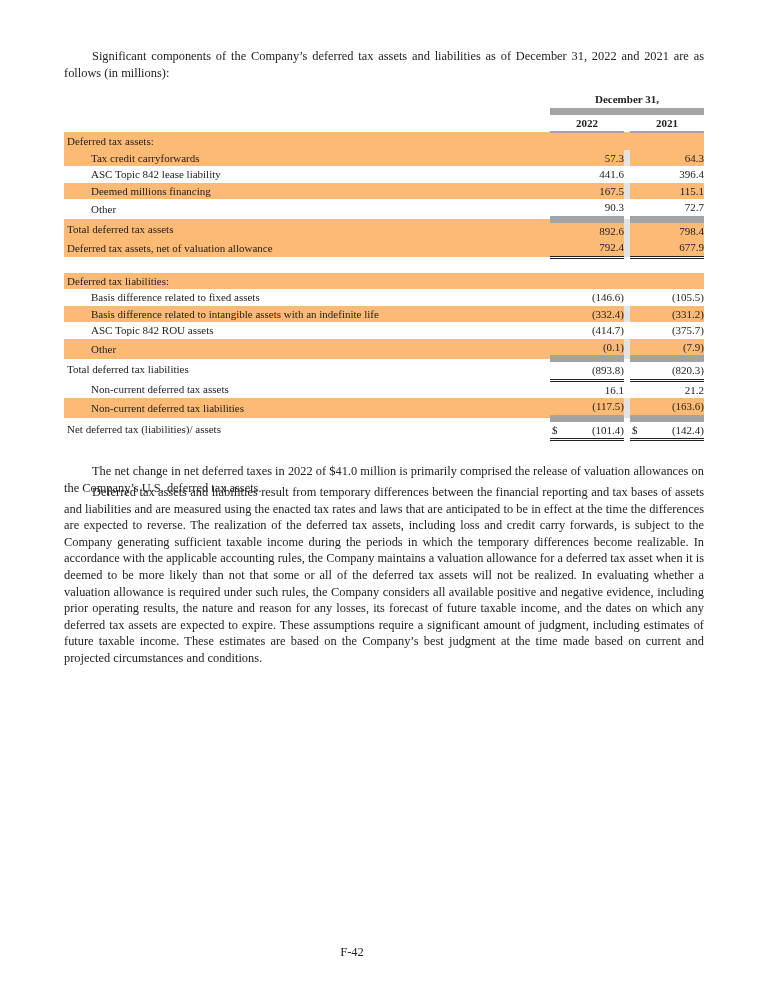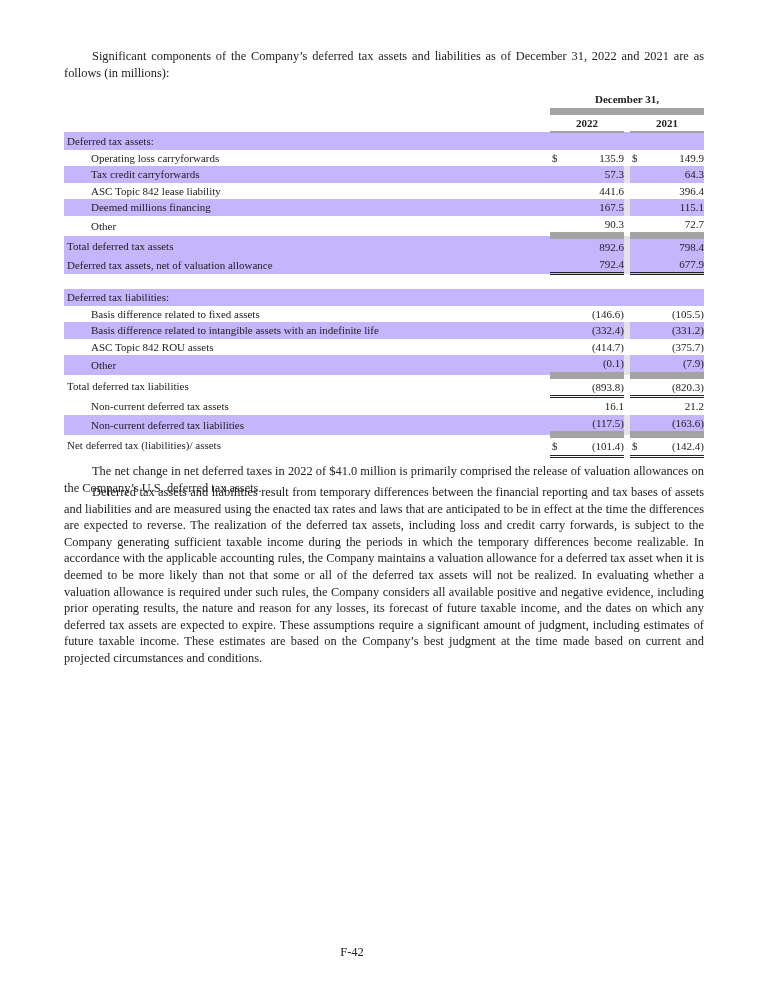--- a/index.html
+++ b/index.html
@@ -4,21 +4,21 @@
 <style>
   html, body { margin:0; padding:0; background:#fff; }
   body { width:768px; height:1000px; position:relative; font-family:"Liberation Serif", serif; color:#222; }
   .para { position:absolute; left:64px; width:640px; font-size:12.4px; line-height:16.6px; text-align:justify; }
   .para .indent { display:inline-block; width:28px; }
   #p1 { top:48px; }
   #p2 { top:463px; }
   #p3 { top:484px; }
   table { position:absolute; left:64px; top:91px; width:640px; border-collapse:collapse; font-size:11px; }
   td { padding:0; height:16.5px; line-height:16px; white-space:nowrap; }
-  tr.shade td { background:#c4b5fd; }
+  tr.shade td { background:#fdba74; }
   tr.shade td.gap, tr.shade td.gapl { background:#e3e3e5; }
   td.label { padding-left:3px; }
   td.label.ind { padding-left:27px; }
   td.cur { width:14px; text-align:left; padding-left:2px; }
   td.num { width:58px; text-align:right; }
   td.gap { width:6px; }
   .hdr-top { font-weight:bold; text-align:center; font-size:11px; }
   .hdr-yr { font-weight:bold; text-align:center; font-size:11px; }
   td.uline-single { border-bottom:7px solid #a3a3a3; }
   td.uline-double { border-bottom:3px double #222; }
@@ -45,28 +45,20 @@
     <td colspan="5" class="hdr-top uline-single">December 31,</td>
   </tr>
   <tr>
     <td></td>
     <td colspan="2" class="hdr-yr uline-single" style="border-bottom-width:2px">2022</td>
     <td class="gap"></td>
     <td colspan="2" class="hdr-yr uline-single" style="border-bottom-width:2px">2021</td>
   </tr>
   <tr class="shade">
     <td class="label" colspan="6">Deferred tax assets:</td>
-  </tr>
-  <tr>
-    <td class="label ind">Operating loss carryforwards</td>
-    <td class="cur">$</td>
-    <td class="num">135.9</td>
-    <td class="gap"></td>
-    <td class="cur">$</td>
-    <td class="num">149.9</td>
   </tr>
   <tr class="shade">
     <td class="label ind">Tax credit carryforwards</td>
     <td class="cur"></td>
     <td class="num">57.3</td>
     <td class="gap"></td>
         <td class="cur"></td>
     <td class="num">64.3</td>
   </tr>
   <tr>

